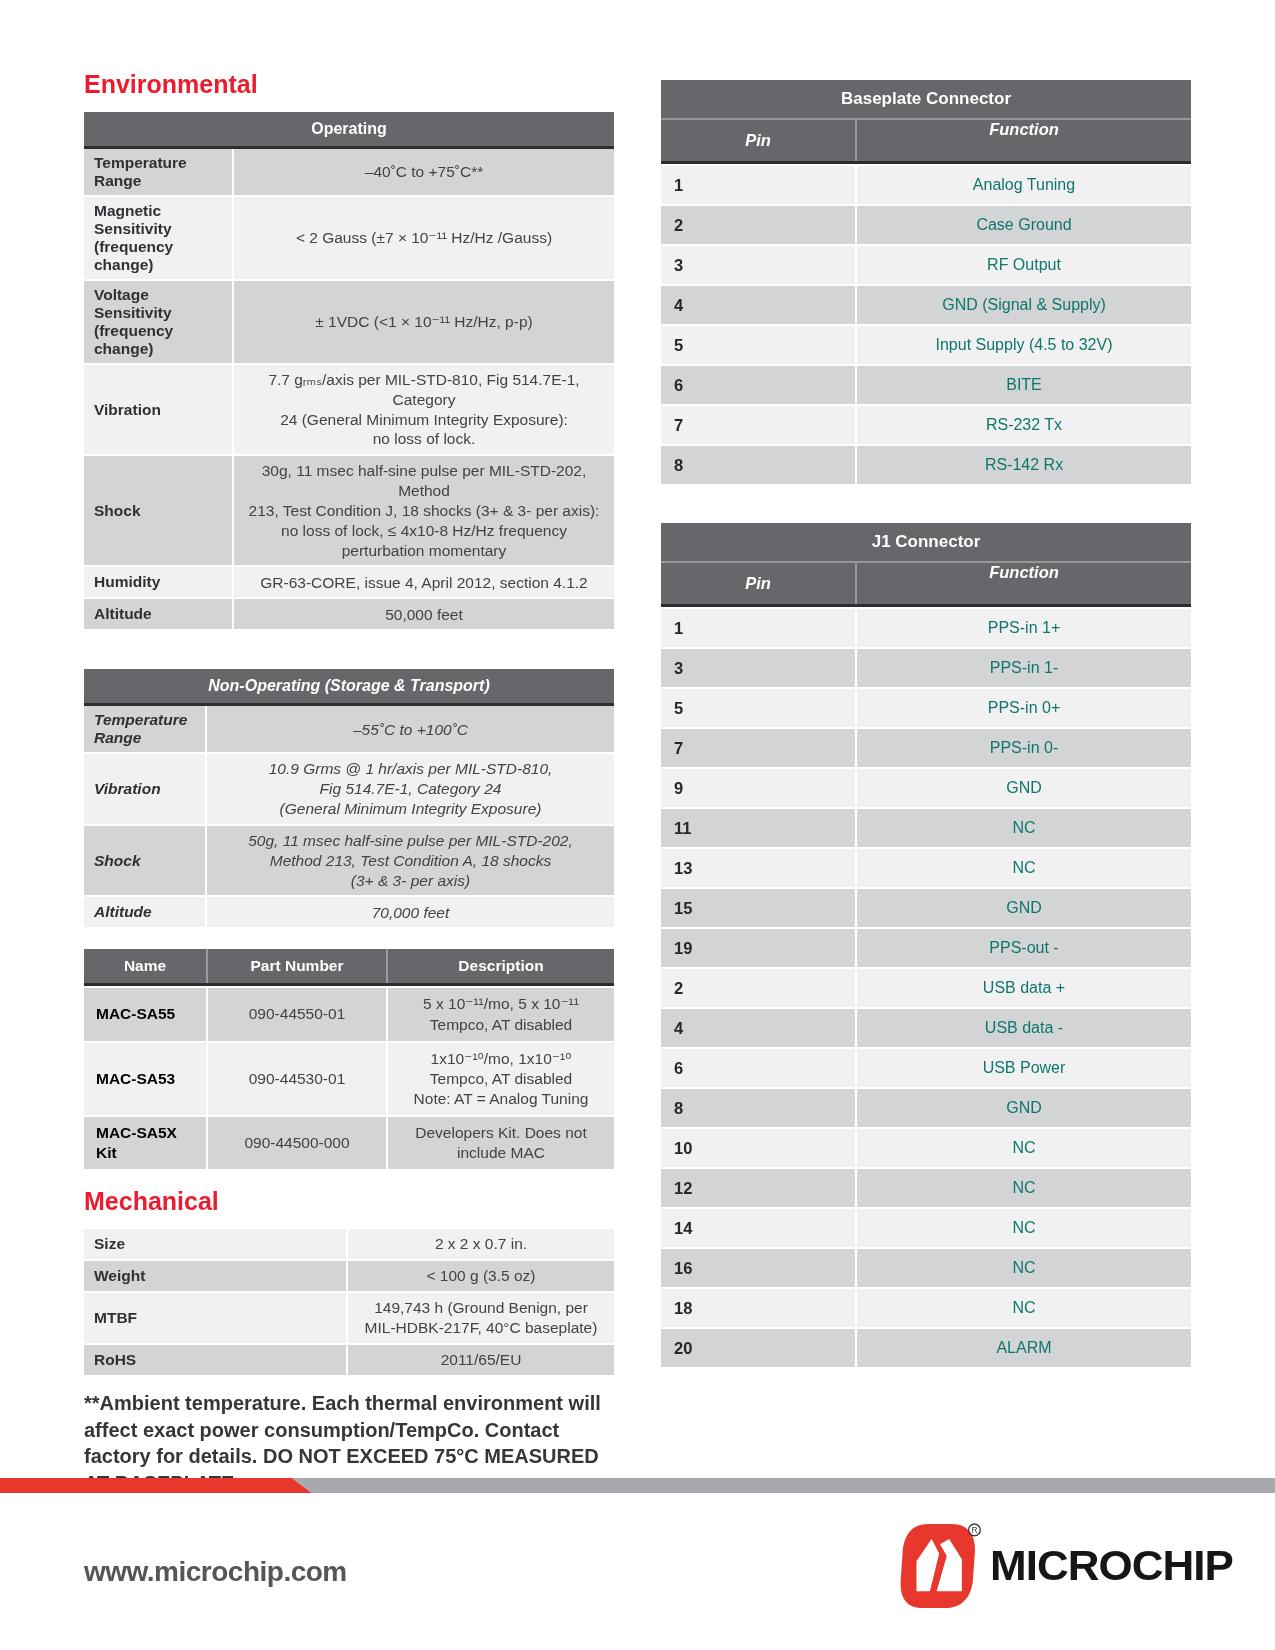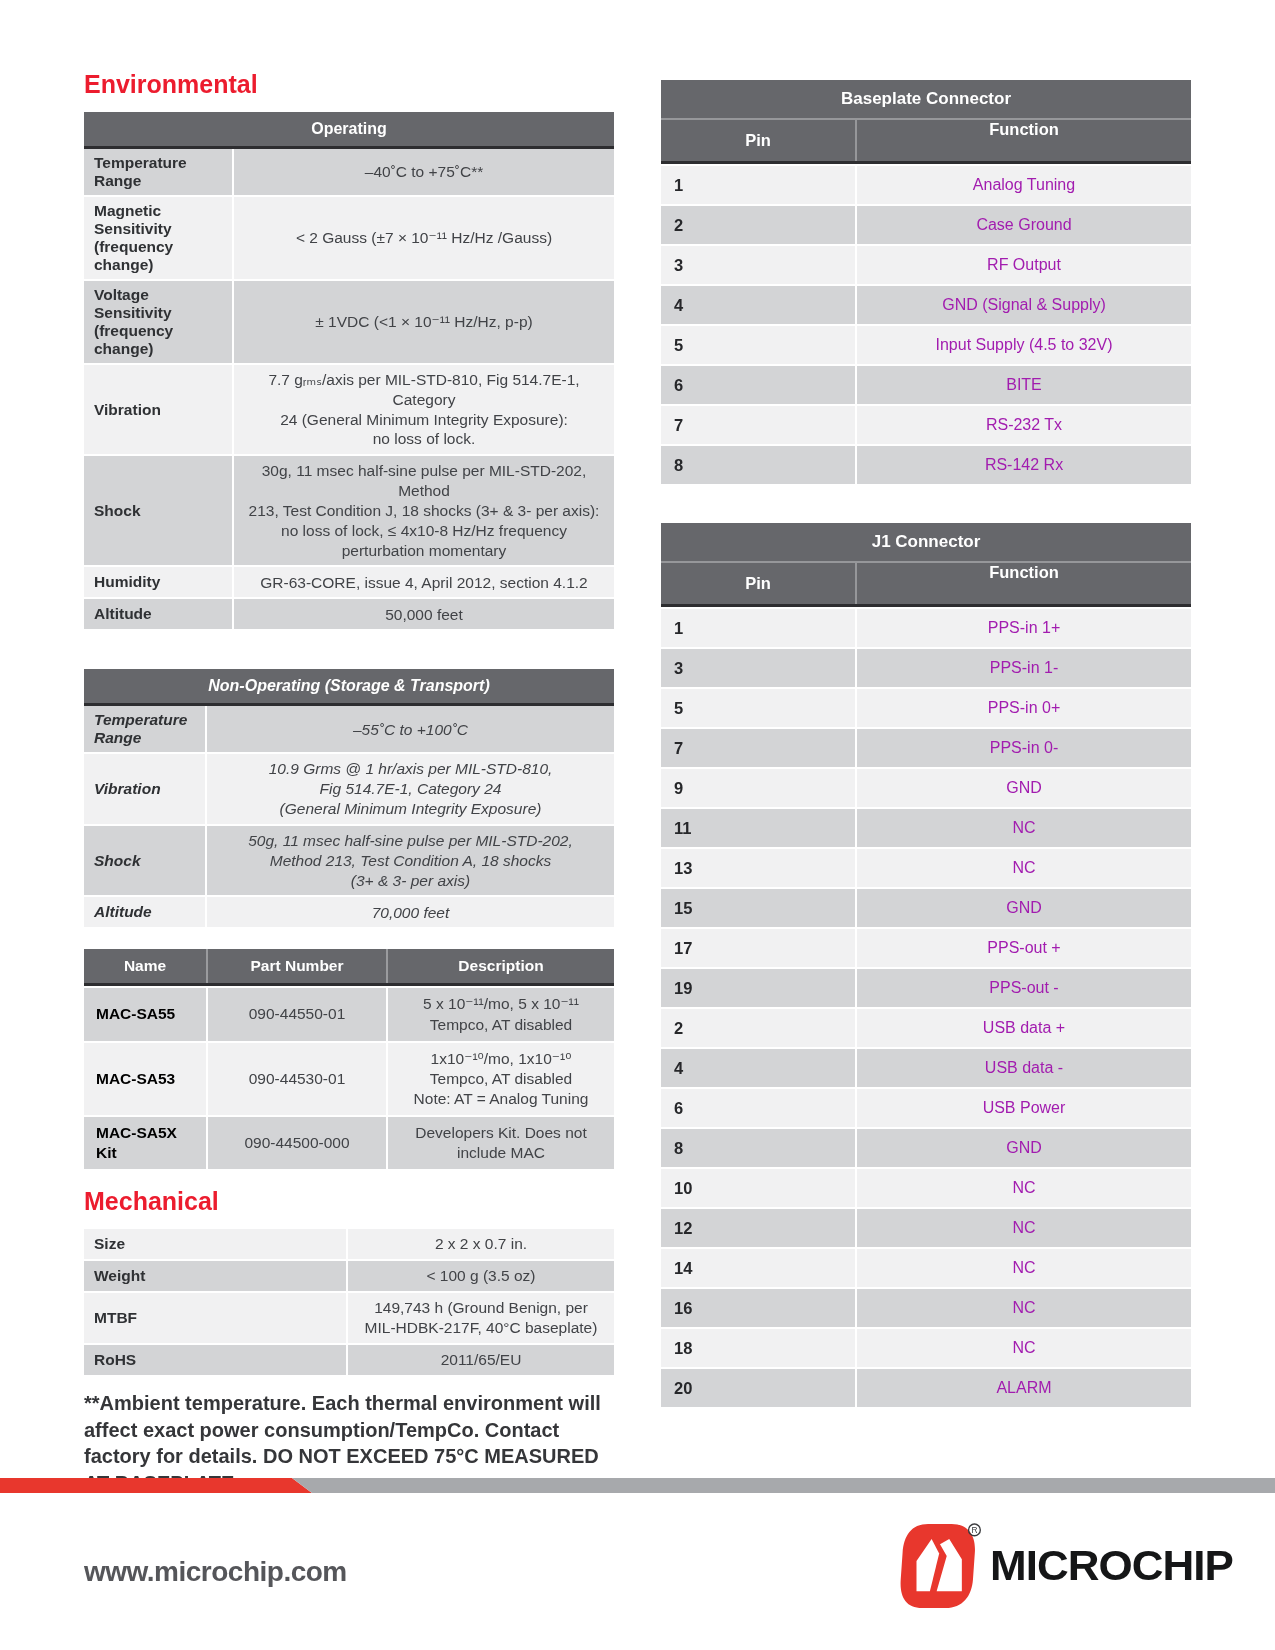--- a/index.html
+++ b/index.html
@@ -40,29 +40,29 @@
   .phead .pc:last-child{border-right:none;}
   .prow{display:flex;border-top:2px solid #fff;}
   .prow .pc{box-sizing:border-box;display:flex;align-items:center;justify-content:center;text-align:center;
     padding:6px 8px;border-right:2px solid #fff;white-space:pre-line;line-height:1.3;min-height:46px;color:#414347;}
   .prow .pc:last-child{border-right:none;}
   .prow .pc.name{justify-content:flex-start;text-align:left;font-weight:bold;color:#000000;padding-left:12px;}
   
   .pins{width:100%;font-size:16px;}
   .pins .tbl-title{font-size:17px;padding:9px 4px;border-bottom:none;}
   .pin-head{display:flex;background:var(--hdr);color:#fff;font-weight:bold;font-size:16.5px;
-    border-top:2px solid #96979a;border-bottom:3px solid #2d2d30;}
+    border-top:2px solid #96979a;border-bottom:3px solid #2d2d30;font-style:italic;}
   .pin-head .c1{flex:0 0 196px;box-sizing:border-box;text-align:center;padding:11px 4px;border-right:2px solid #96979a;}
   .pin-head .c2{flex:1;text-align:center;padding:0 4px;}
   .pin-row{display:flex;border-top:2px solid #fff;}
   .pin-row:first-of-type{border-top:none;}
   .pin-row .c1{flex:0 0 196px;box-sizing:border-box;display:flex;align-items:center;padding:4px 4px 4px 13px;
     font-weight:bold;color:#26272a;font-size:16.5px;min-height:30px;border-right:2px solid #fff;}
   .pin-row .c2{flex:1;display:flex;align-items:center;justify-content:center;text-align:center;
-    padding:4px 8px;min-height:30px;color:#a21caf;}
+    padding:4px 8px;min-height:30px;color:#0f766e;}
   
   .footnote{margin-top:15px;font-size:20px;line-height:1.33;font-weight:bold;color:#353639;width:530px;}
   
   .rule{position:absolute;left:0;top:1478px;width:1275px;height:15px;}
   .rule .red{position:absolute;left:0;top:0;width:312px;height:15px;background:var(--red2);
     clip-path:polygon(0 0,292px 0,312px 100%,0 100%);}
   .rule .gray{position:absolute;left:292px;top:0;width:983px;height:15px;background:#a7a9ac;
     clip-path:polygon(0 0,100% 0,100% 100%,20px 100%);}
   .site{position:absolute;left:84px;top:1556px;font-size:28px;font-weight:bold;color:#55565a;letter-spacing:-0.5px;}
   .brand{position:absolute;left:898px;top:1522px;display:flex;align-items:center;}
@@ -264,24 +264,20 @@
           <div class="c2">NC</div>
         </div>
         <div class="pin-row light">
           <div class="c1">13</div>
           <div class="c2">NC</div>
         </div>
         <div class="pin-row dark">
           <div class="c1">15</div>
           <div class="c2">GND</div>
         </div>
-        <div class="pin-row light">
-          <div class="c1">17</div>
-          <div class="c2">PPS-out +</div>
-        </div>
         <div class="pin-row dark">
           <div class="c1">19</div>
           <div class="c2">PPS-out -</div>
         </div>
         <div class="pin-row light">
           <div class="c1">2</div>
           <div class="c2">USB data +</div>
         </div>
         <div class="pin-row dark">
           <div class="c1">4</div>

